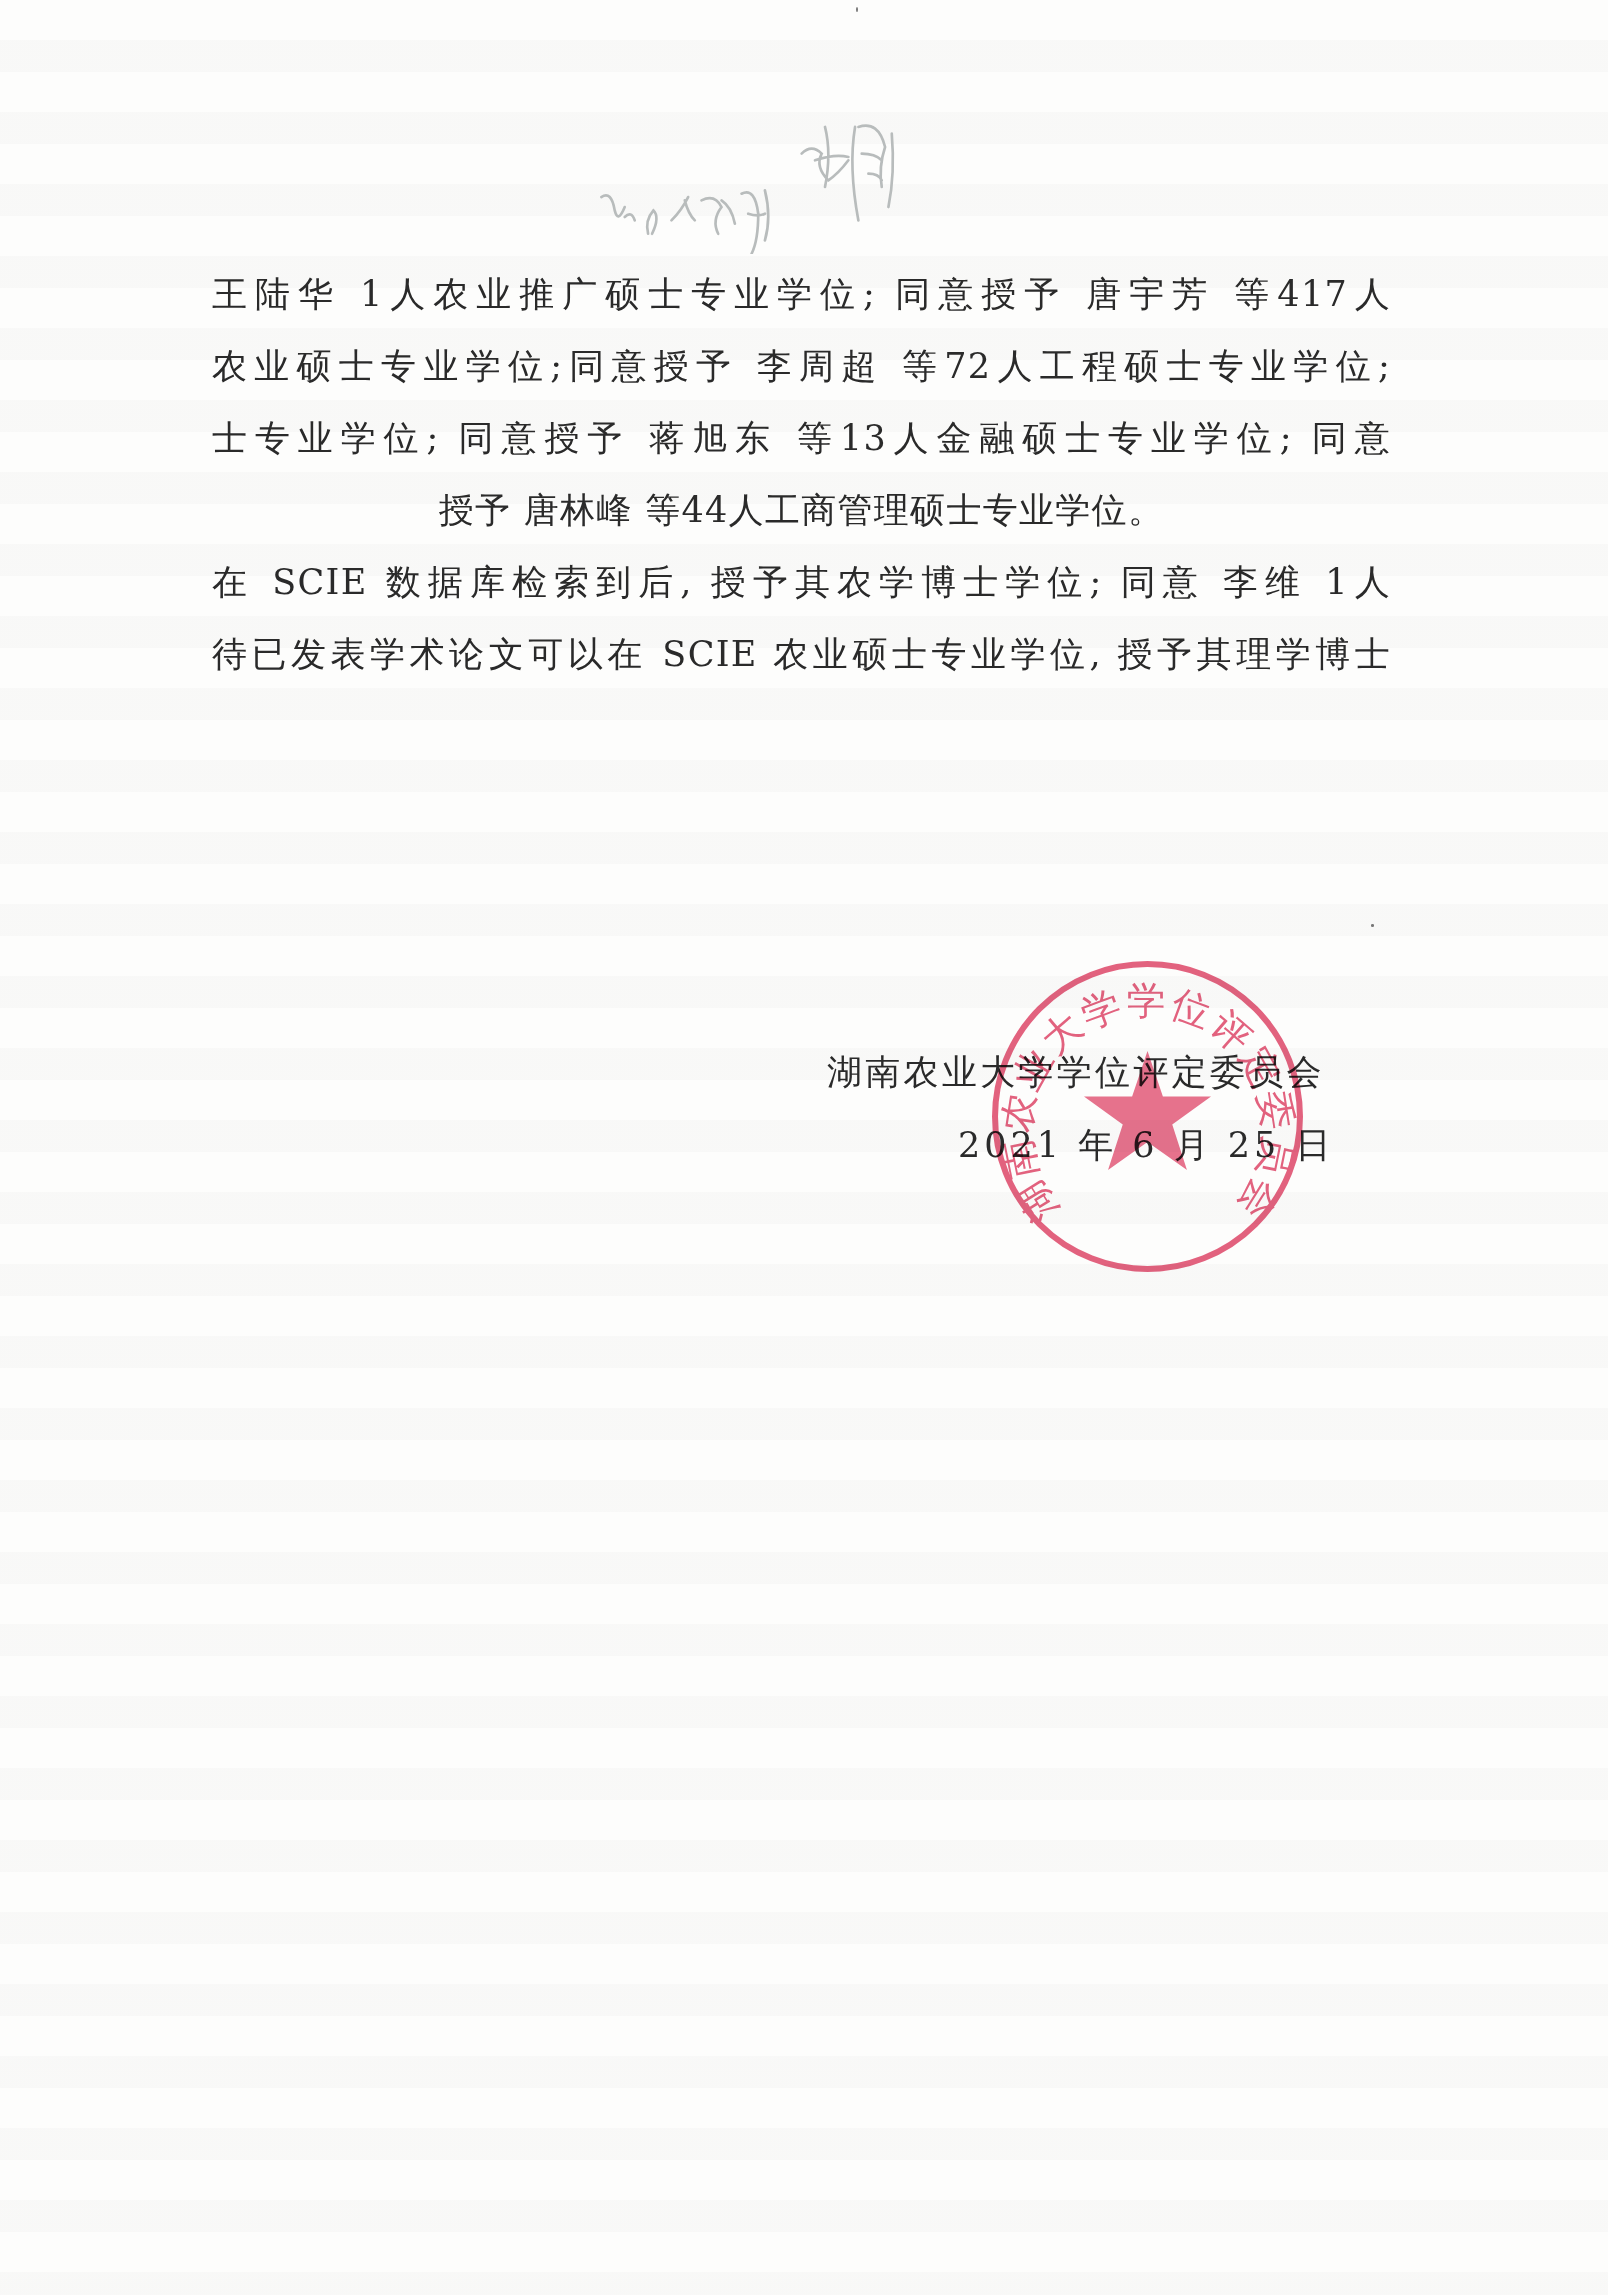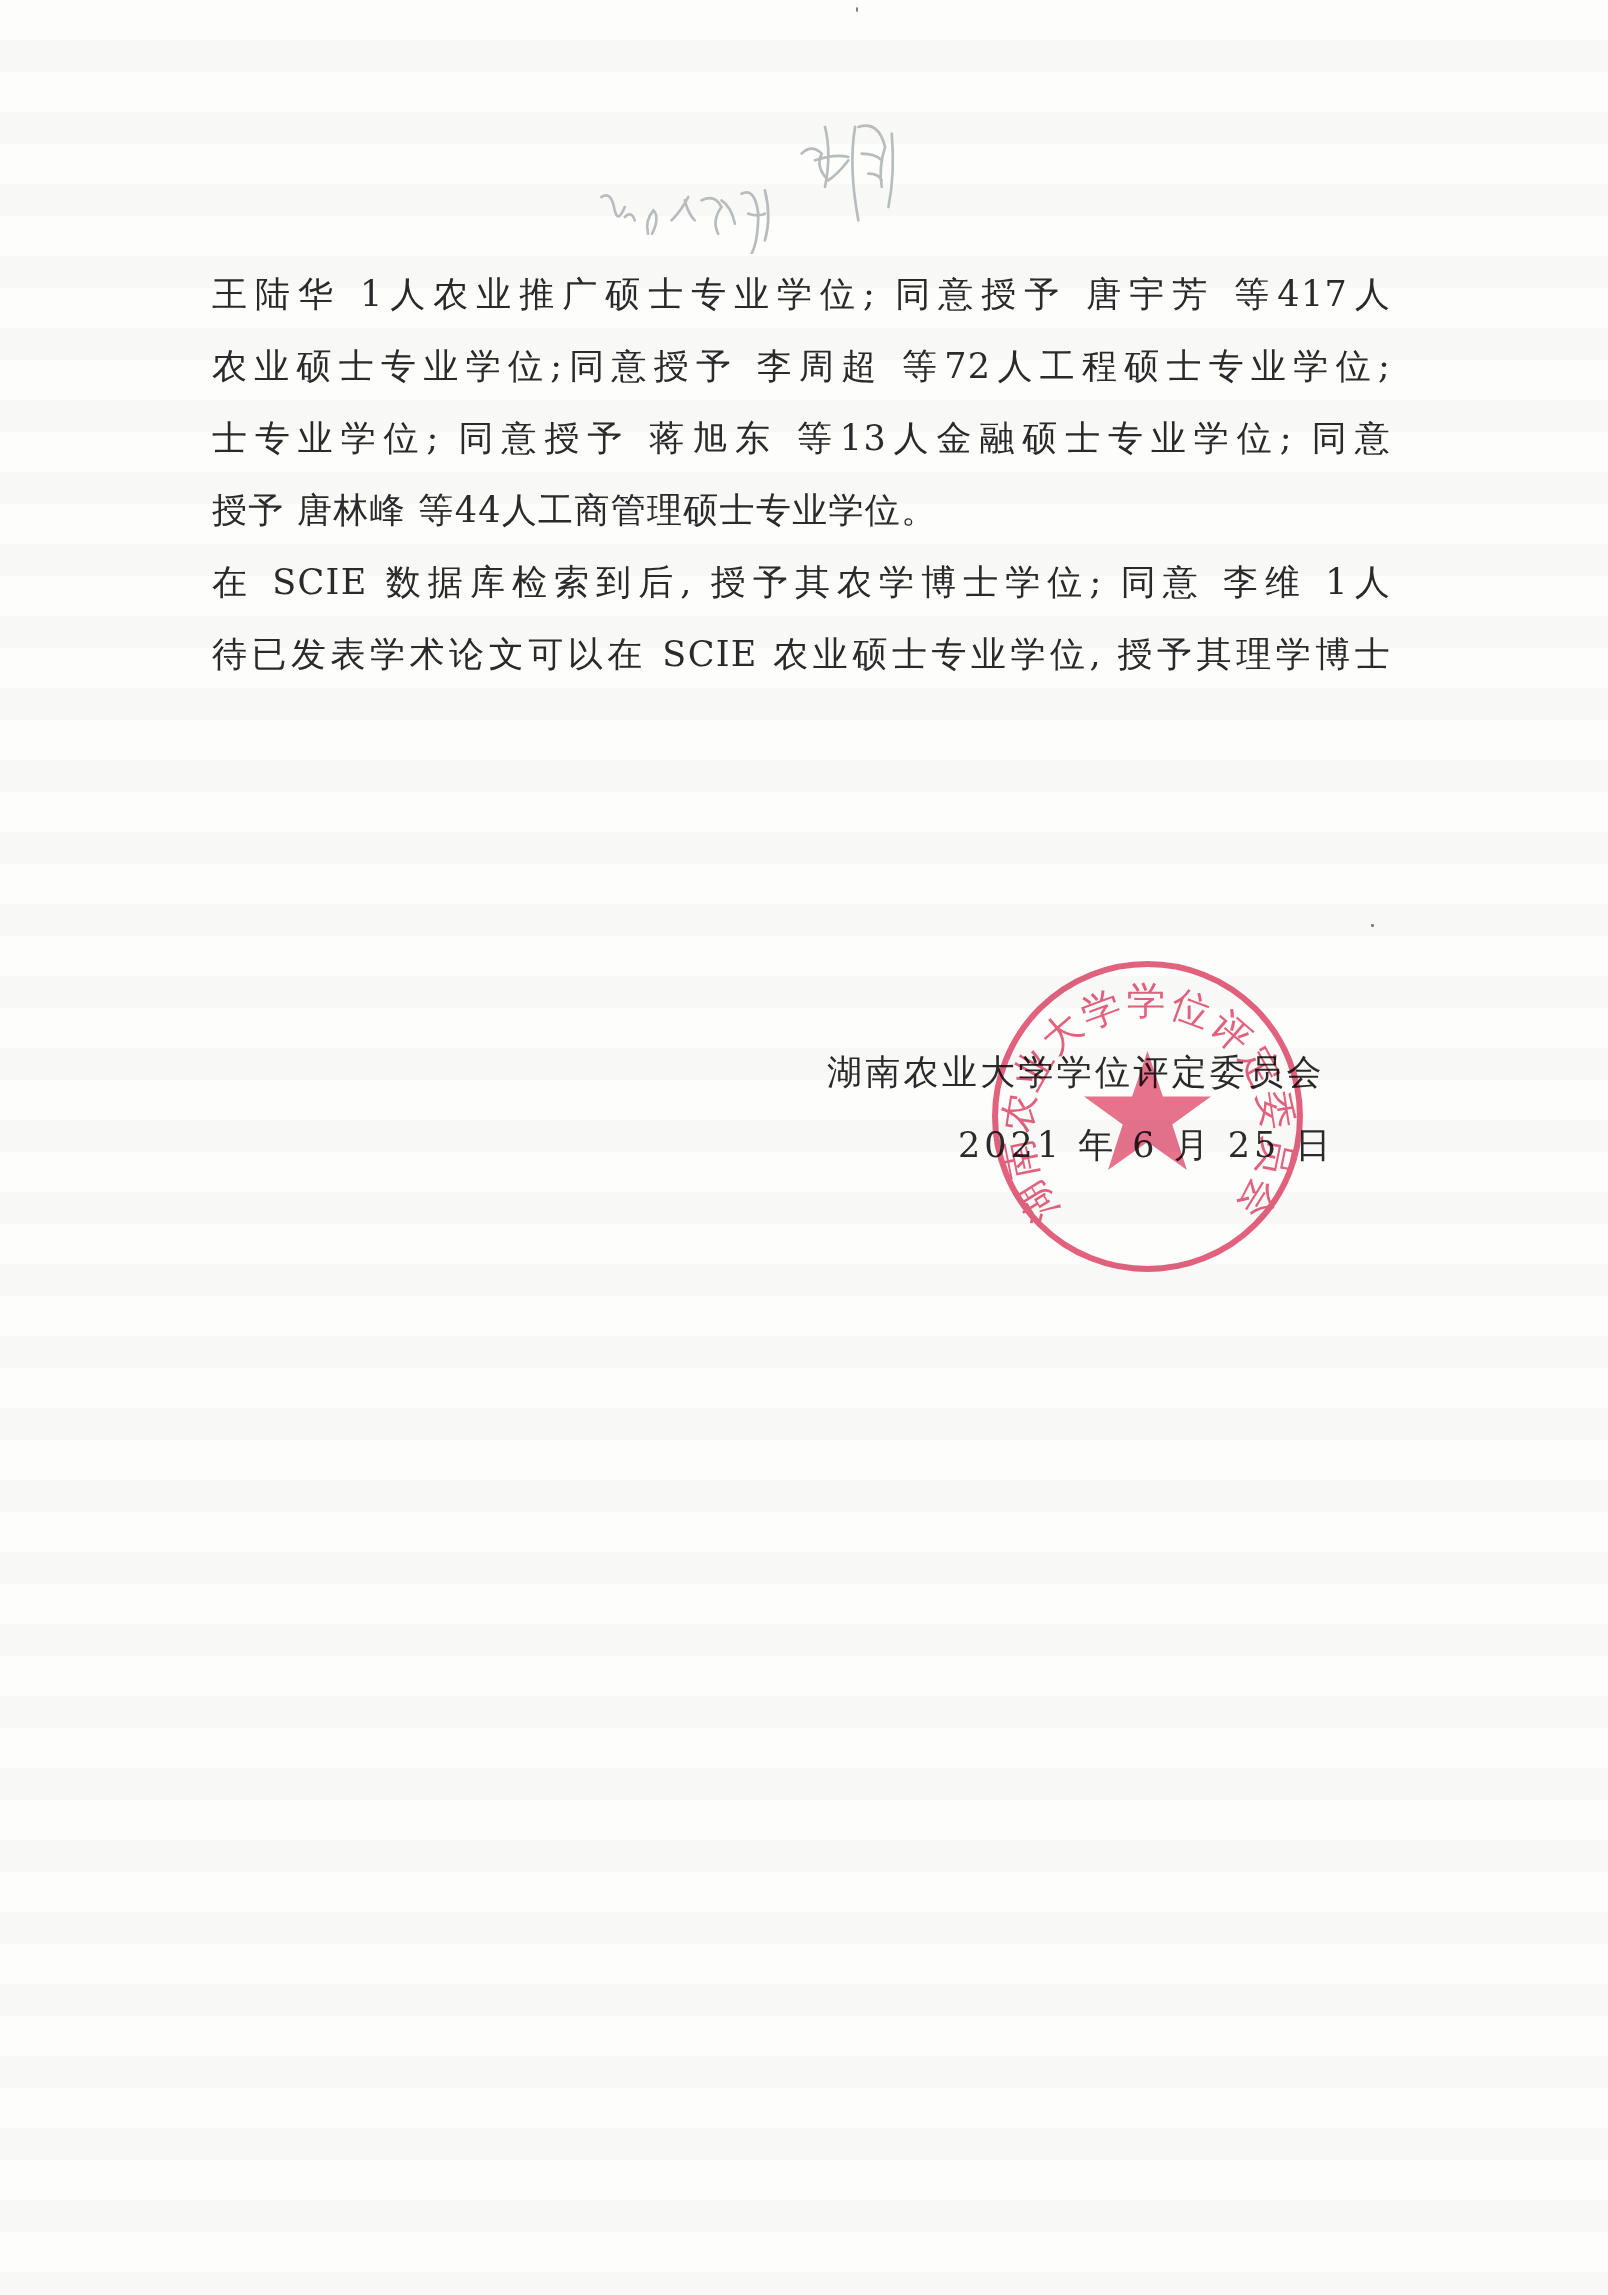--- a/index.html
+++ b/index.html
@@ -16,21 +16,21 @@
       repeating-linear-gradient(180deg, rgba(0,0,0,0) 0px, rgba(0,0,0,0) 40px, rgba(120,120,120,0.035) 40px, rgba(120,120,120,0.035) 72px);
     pointer-events:none;
   }
   .handwriting {
     position:absolute; left:588px; top:100px; width:701px; height:154px;
   }
   .body-text {
     position:absolute; left:212px; top:258px; width:1179px;
     font-size:35px; line-height:72px; letter-spacing:1.3px;
   }
-  .line { white-space:nowrap; display:block; height:72px; }
+  .line { white-space:nowrap; display:block; height:72px;text-align:center; }
   .line.justify { text-align:justify; text-align-last:justify; }
   .indent { padding-left:75px; }
   .signature {
     position:absolute; left:827px; top:1049px; width:554px;
     font-size:35px; letter-spacing:3.3px; white-space:nowrap;
   }
   .date {
     position:absolute; left:958px; top:1122px;
     font-size:35px; letter-spacing:4px; white-space:nowrap;
   }

